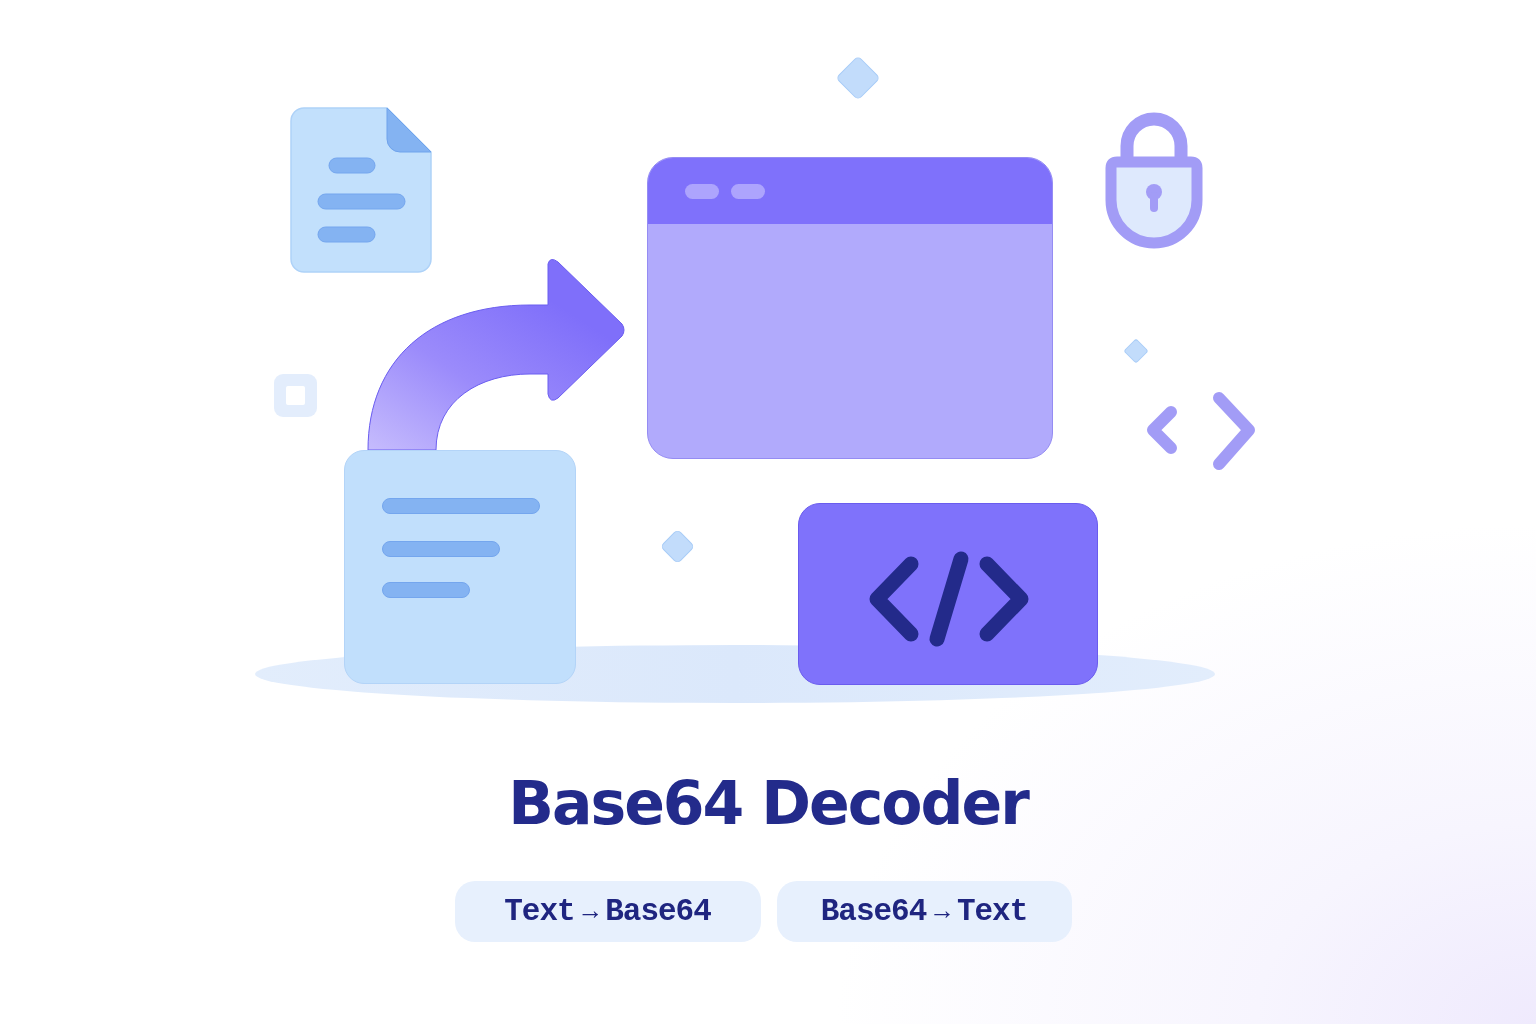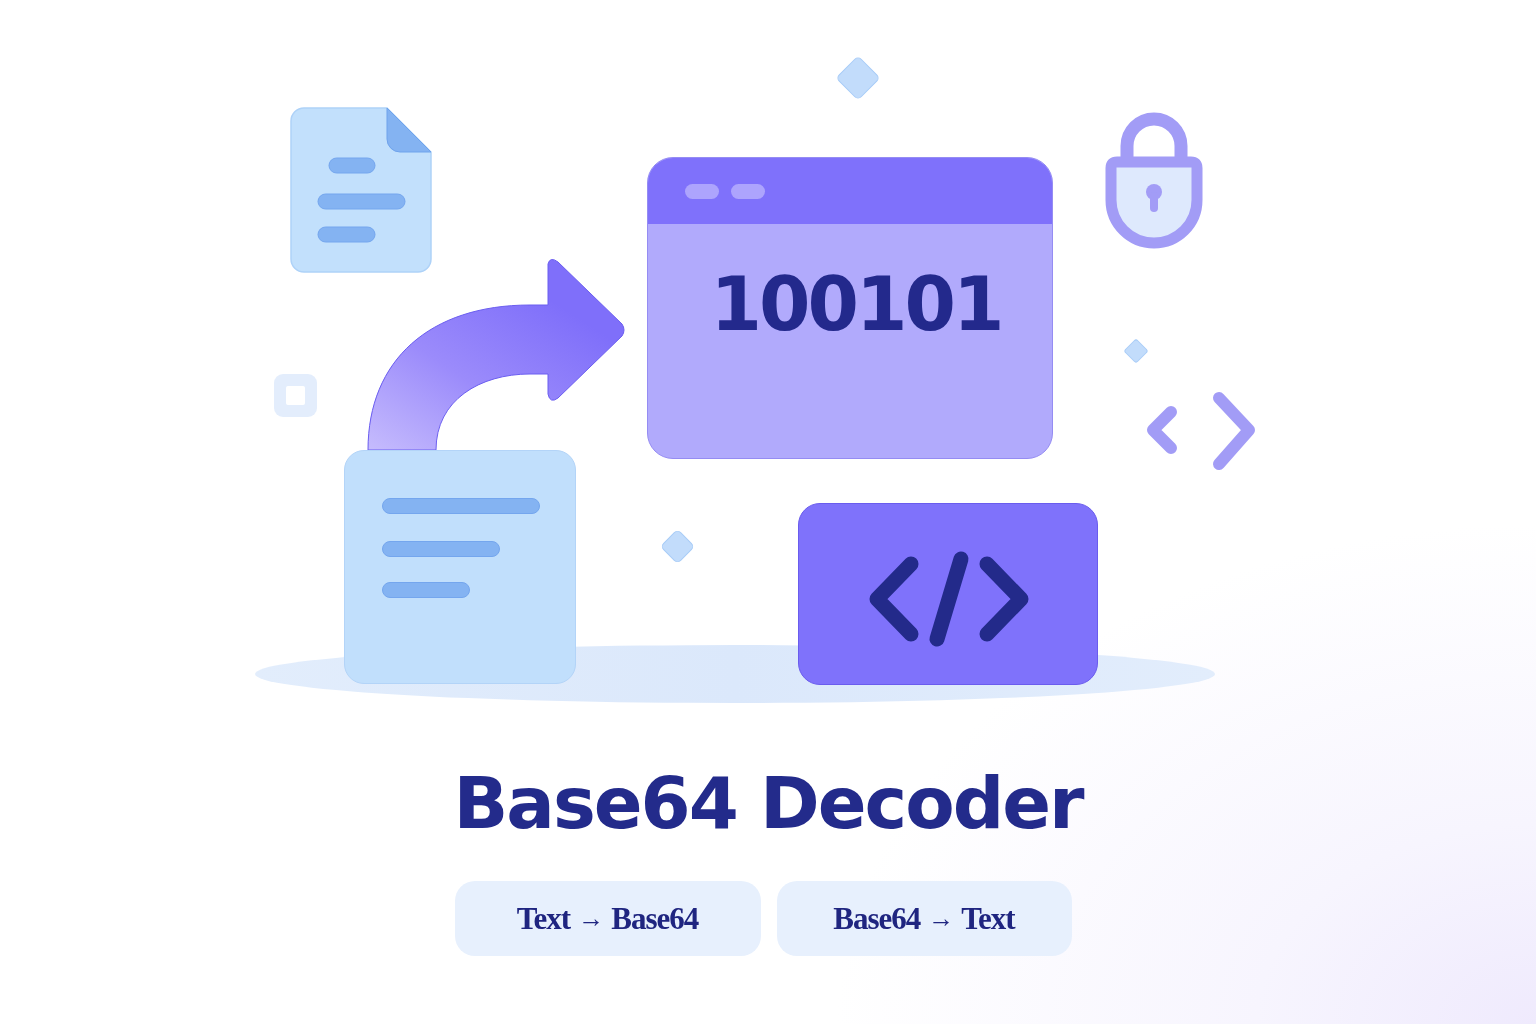--- a/index.html
+++ b/index.html
@@ -87,29 +87,29 @@
     
     .lock { left: 1103px; top: 108px; width: 102px; height: 142px; }
 
     
     .chev { left: 1143px; top: 388px; width: 115px; height: 88px; }
 
     
     .title {
       left: 0; right: 0; top: 748px; text-align: center;
       color: #232b8b; font-family: "DejaVu Sans", sans-serif; font-weight: bold;
-      font-size: 72px; line-height: 110px; letter-spacing: -2px;
+      font-size: 60px; line-height: 110px; letter-spacing: -2px;
     }
 
     
     .pills { left: 0; right: 0; top: 881px; display: flex; justify-content: center; gap: 16px; }
     .pill {
-      height: 75px; border-radius: 20px; background: #e7f0fd;
+      height: 61px; border-radius: 20px; background: #e7f0fd;
       display: flex; align-items: center; justify-content: center;
-      color: #1f2580; font-family: Liberation Serif, serif; font-weight: bold;
+      color: #1f2580; font-family: Liberation Mono, monospace; font-weight: bold;
       font-size: 31px; letter-spacing: -1px; cursor: pointer; box-sizing: border-box;
     }
     .pill.p1 { width: 306px; margin-left: -10px; }
     .pill.p2 { width: 295px; }
     .pill .arr { font-weight: normal; font-size: 26px; margin: 0 8px; }
   </style>
 </head>
 <body>
 
 <div class="abs ground"></div>
@@ -143,21 +143,20 @@
   <div class="doc-line l2"></div>
   <div class="doc-line l3"></div>
 </div>
 
 <div class="abs window">
   <div class="window-bar">
     <div class="win-dot a"></div>
     <div class="win-dot b"></div>
   </div>
   <div class="binary">
-    <div>100101</div>
   </div>
 </div>
 
 <div class="abs code-card">
   <svg class="code-icon" viewBox="0 0 166 100">
     <g fill="none" stroke="#232a8a" stroke-width="15" stroke-linecap="round" stroke-linejoin="round">
       <path d="M44 15 L 10 50 L 44 85"></path>
       <path d="M120 15 L 154 50 L 120 85"></path>
       <path d="M94 10 L 70 90"></path>
     </g>

